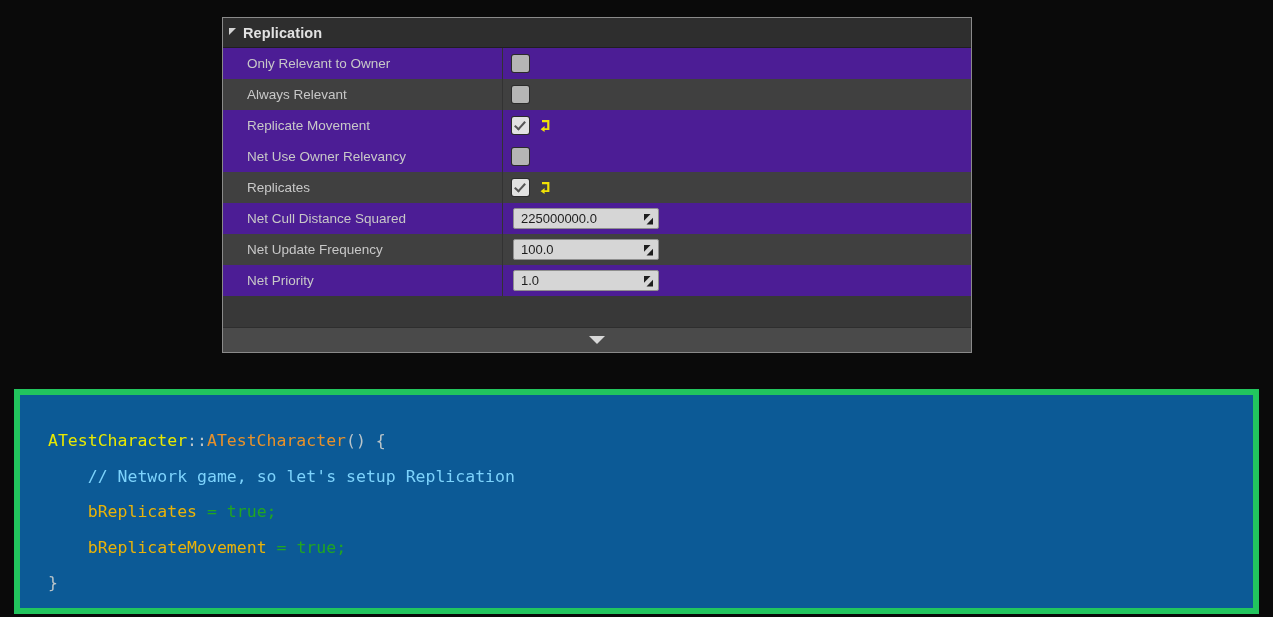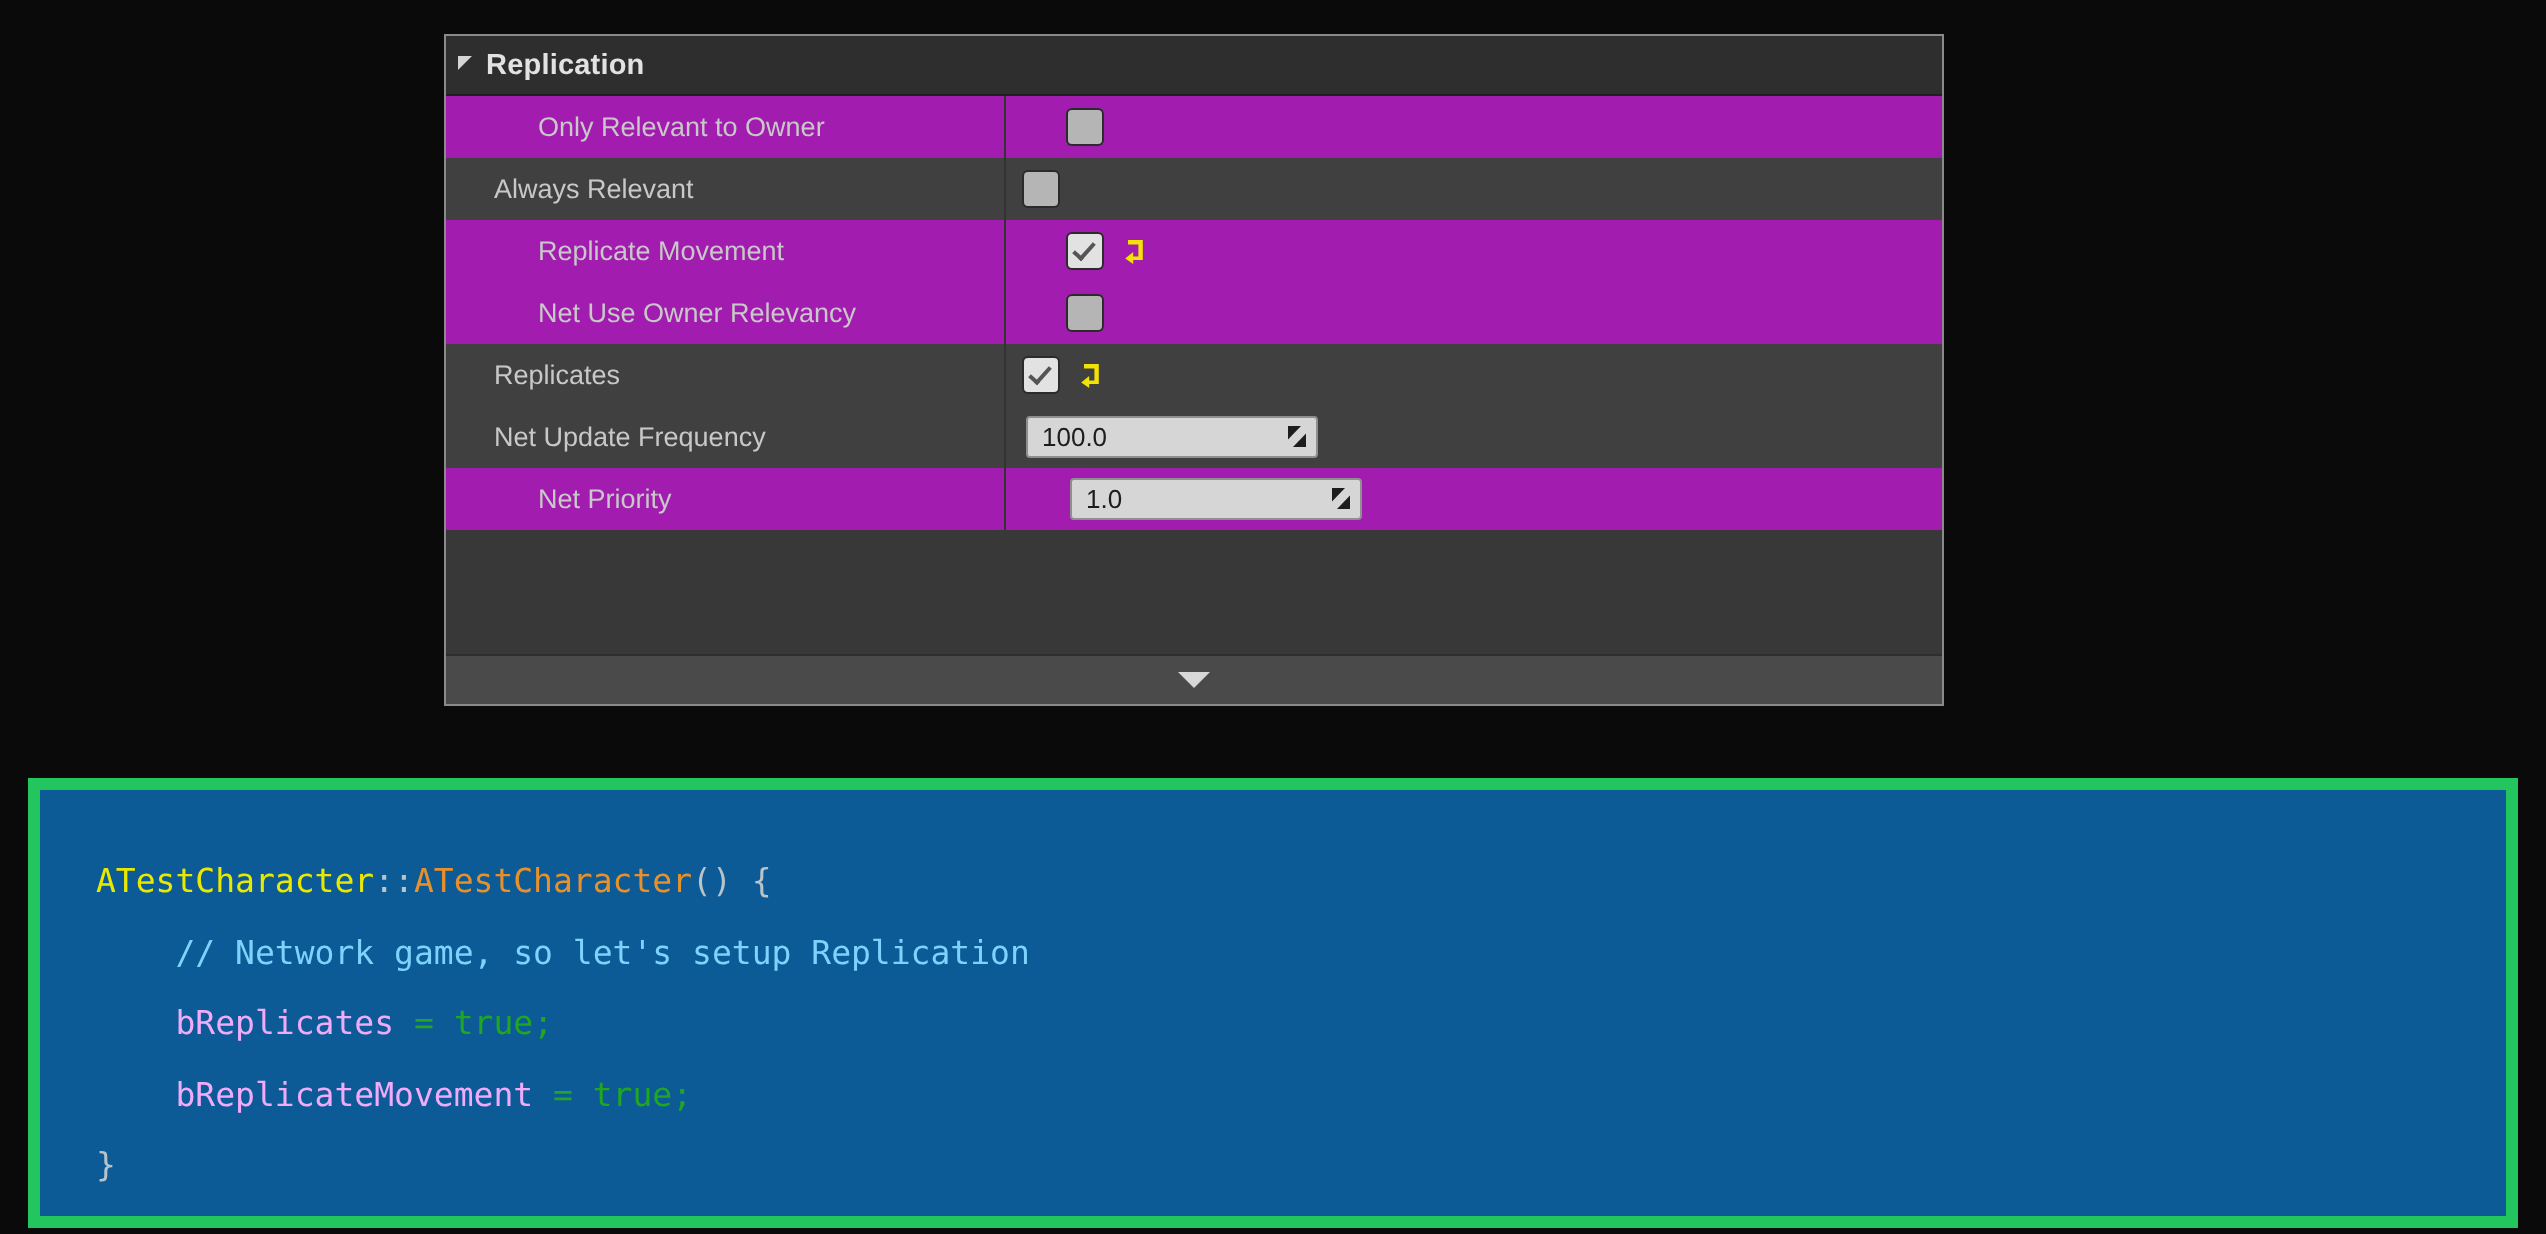--- a/index.html
+++ b/index.html
@@ -65,21 +65,21 @@
     background: #323232;
     z-index: 2;
   }
 
   .prop-row {
     height: 31px;
     display: flex;
     align-items: center;
     position: relative;
   }
-  .prop-row.alt { background: #a21caf; padding-left: 22px; }
+  .prop-row.alt { background: #4c1d95; }
   .prop-row.norm { background: #404040; justify-content: center; }
 
   .prop-name {
     width: 279px;
     box-sizing: border-box;
     padding-left: 24px;
     color: #c8c8c8;
     font-size: 13.5px;
     white-space: nowrap;
   }
@@ -180,21 +180,21 @@
     padding: 28px 0 0 28px;
     font-family: "DejaVu Sans Mono", monospace;
     font-size: 16.5px;
     line-height: 35.5px;
     white-space: pre;
   }
   .tok-cls   { color: #e9e900; }
   .tok-ctor  { color: #e8912a; }
   .tok-punct { color: #b9c4c9; }
   .tok-com   { color: #7dd3fc; text-align: right; }
-  .tok-var   { color: #f0abfc; }
+  .tok-var   { color: #eab308; }
   .tok-kw    { color: #21a621; }
   .tok-op    { color: #21a621; }
 </style>
 </head>
 <body>
 
 <div id="details-panel">
 
   <div id="category-header">
     <span class="tri"></span>
@@ -235,20 +235,32 @@
       </div>
       <div class="prop-row norm">
         <div class="prop-name">Replicates</div>
         <div class="prop-value">
           <span class="cbx checked"></span>
           <span class="reset-arrow">
             <svg width="13" height="13" viewBox="0 0 13 13">
               <path d="M4 1 L4 3.2 L9.2 3.2 L9.2 9.2 L6.6 9.2 L6.6 7 L2.6 10.2 L6.6 13 L6.6 11 L11.4 11 L11.4 1 Z" fill="#f2e205"></path>
             </svg>
           </span>
+        </div>
+      </div>
+      <div class="prop-row alt">
+        <div class="prop-name">Net Cull Distance Squared</div>
+        <div class="prop-value">
+          <div class="numbox">
+            <span class="val">225000000.0</span>
+            <span class="drag-ico"><svg width="13" height="13" viewBox="0 0 13 13">
+                <path d="M2 1 L8.5 1 L2 7.8 Z" fill="#1d1d1d"></path>
+                <path d="M11 11.5 L4.5 11.5 L11 4.8 Z" fill="#1d1d1d"></path>
+              </svg></span>
+          </div>
         </div>
       </div>
       <div class="prop-row norm">
         <div class="prop-name">Net Update Frequency</div>
         <div class="prop-value">
           <div class="numbox">
             <span class="val">100.0</span>
             <span class="drag-ico"><svg width="13" height="13" viewBox="0 0 13 13">
                 <path d="M2 1 L8.5 1 L2 7.8 Z" fill="#1d1d1d"></path>
                 <path d="M11 11.5 L4.5 11.5 L11 4.8 Z" fill="#1d1d1d"></path>

